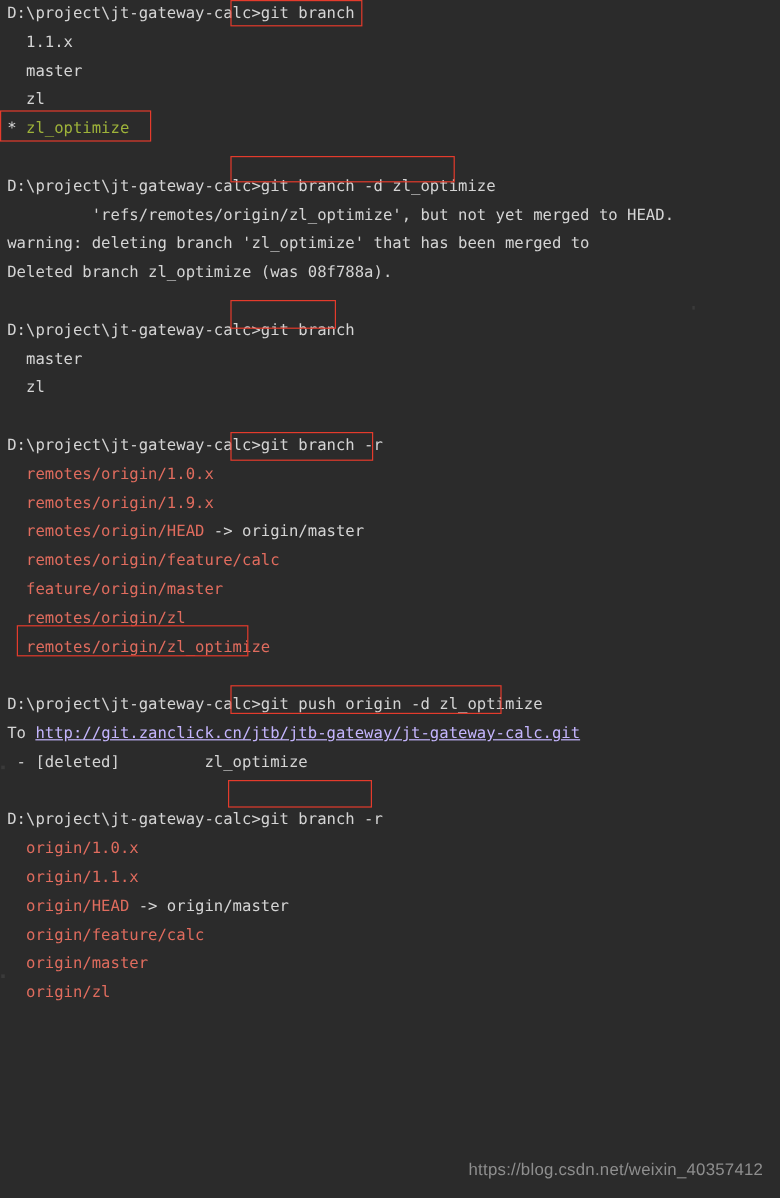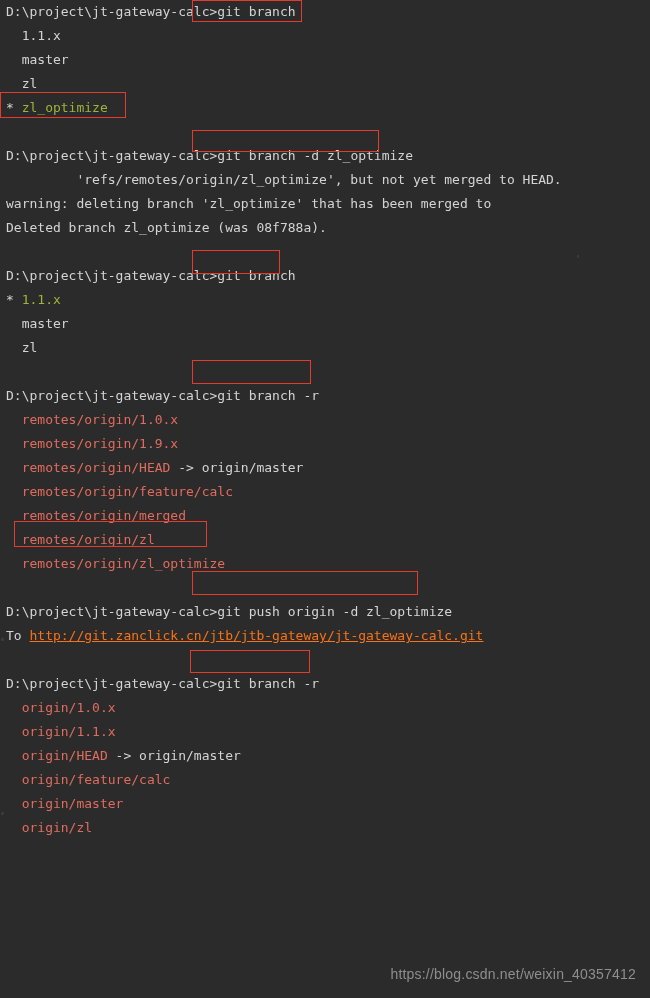--- a/index.html
+++ b/index.html
@@ -30,21 +30,21 @@
     position: relative;
     display: block;
   }
   .spacer { height: 24px; }
   .prompt { color: #d4d4d4; }
   .cmd { color: #d4d4d4; }
   .green { color: #9eb33a; text-align: right; }
   .red { color: #e06c5e; }
   .plain { color: #d4d4d4; }
   .link {
-    color: #f97316;
+    color: #c4b5fd;
     text-decoration: underline;
   }
   
   .box {
     position: absolute;
     border: 1px solid #e43b2c;
     box-sizing: border-box;
     pointer-events: none;
   }
   
@@ -76,37 +76,37 @@
     <div class="line"><span class="plain">* </span><span class="green">zl_optimize</span></div>
     <div class="spacer"></div>
 
     <div class="line"><span class="prompt">D:\project\jt-gateway-calc&gt;</span><span class="cmd">git branch -d zl_optimize</span></div>
     <div class="line plain">         'refs/remotes/origin/zl_optimize', but not yet merged to HEAD.</div>
     <div class="line plain">warning: deleting branch 'zl_optimize' that has been merged to</div>
     <div class="line plain">Deleted branch zl_optimize (was 08f788a).</div>
     <div class="spacer"></div>
 
     <div class="line"><span class="prompt">D:\project\jt-gateway-calc&gt;</span><span class="cmd">git branch</span></div>
-    <div class="line"><span class="plain">* </span><span class="green">1.1.x</span></div>
     <div class="line plain">  master</div>
     <div class="line plain">  zl</div>
     <div class="spacer"></div>
 
     <div class="line"><span class="prompt">D:\project\jt-gateway-calc&gt;</span><span class="cmd">git branch -r</span></div>
     <div class="line red">  remotes/origin/1.0.x</div>
     <div class="line red">  remotes/origin/1.9.x</div>
     <div class="line"><span class="red">  remotes/origin/HEAD</span><span class="plain"> -&gt; origin/master</span></div>
     <div class="line red">  remotes/origin/feature/calc</div>
-    <div class="line red">  remotes/origin/merged</div>
+    <div class="line red">  feature/origin/master</div>
     <div class="line red">  remotes/origin/zl</div>
     <div class="line red">  remotes/origin/zl_optimize</div>
     <div class="spacer"></div>
 
     <div class="line"><span class="prompt">D:\project\jt-gateway-calc&gt;</span><span class="cmd">git push origin -d zl_optimize</span></div>
     <div class="line"><span class="plain">To </span><span class="link">http://git.zanclick.cn/jtb/jtb-gateway/jt-gateway-calc.git</span></div>
+    <div class="line plain"> - [deleted]         zl_optimize</div>
     <div class="spacer"></div>
 
     <div class="line"><span class="prompt">D:\project\jt-gateway-calc&gt;</span><span class="cmd">git branch -r</span></div>
     <div class="line red">  origin/1.0.x</div>
     <div class="line red">  origin/1.1.x</div>
     <div class="line"><span class="red">  origin/HEAD</span><span class="plain"> -&gt; origin/master</span></div>
     <div class="line red">  origin/feature/calc</div>
     <div class="line red">  origin/master</div>
     <div class="line red">  origin/zl</div>
 

